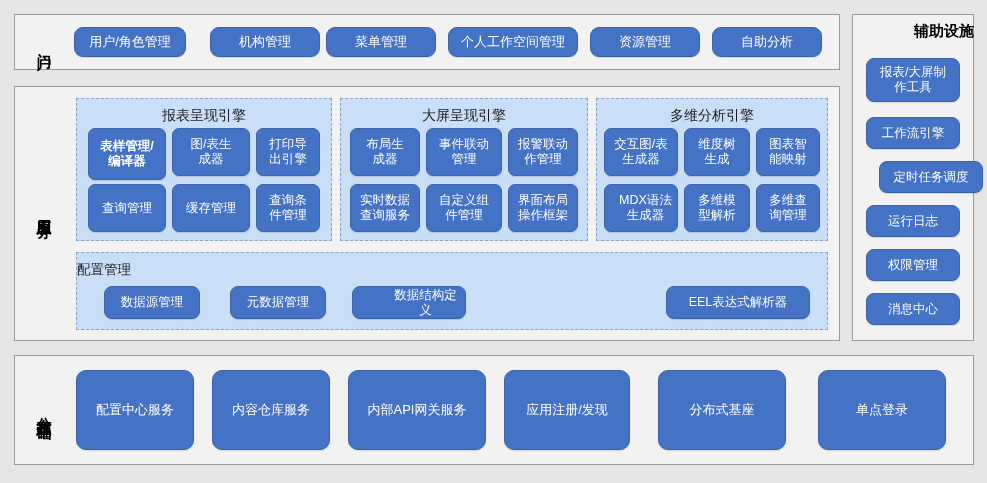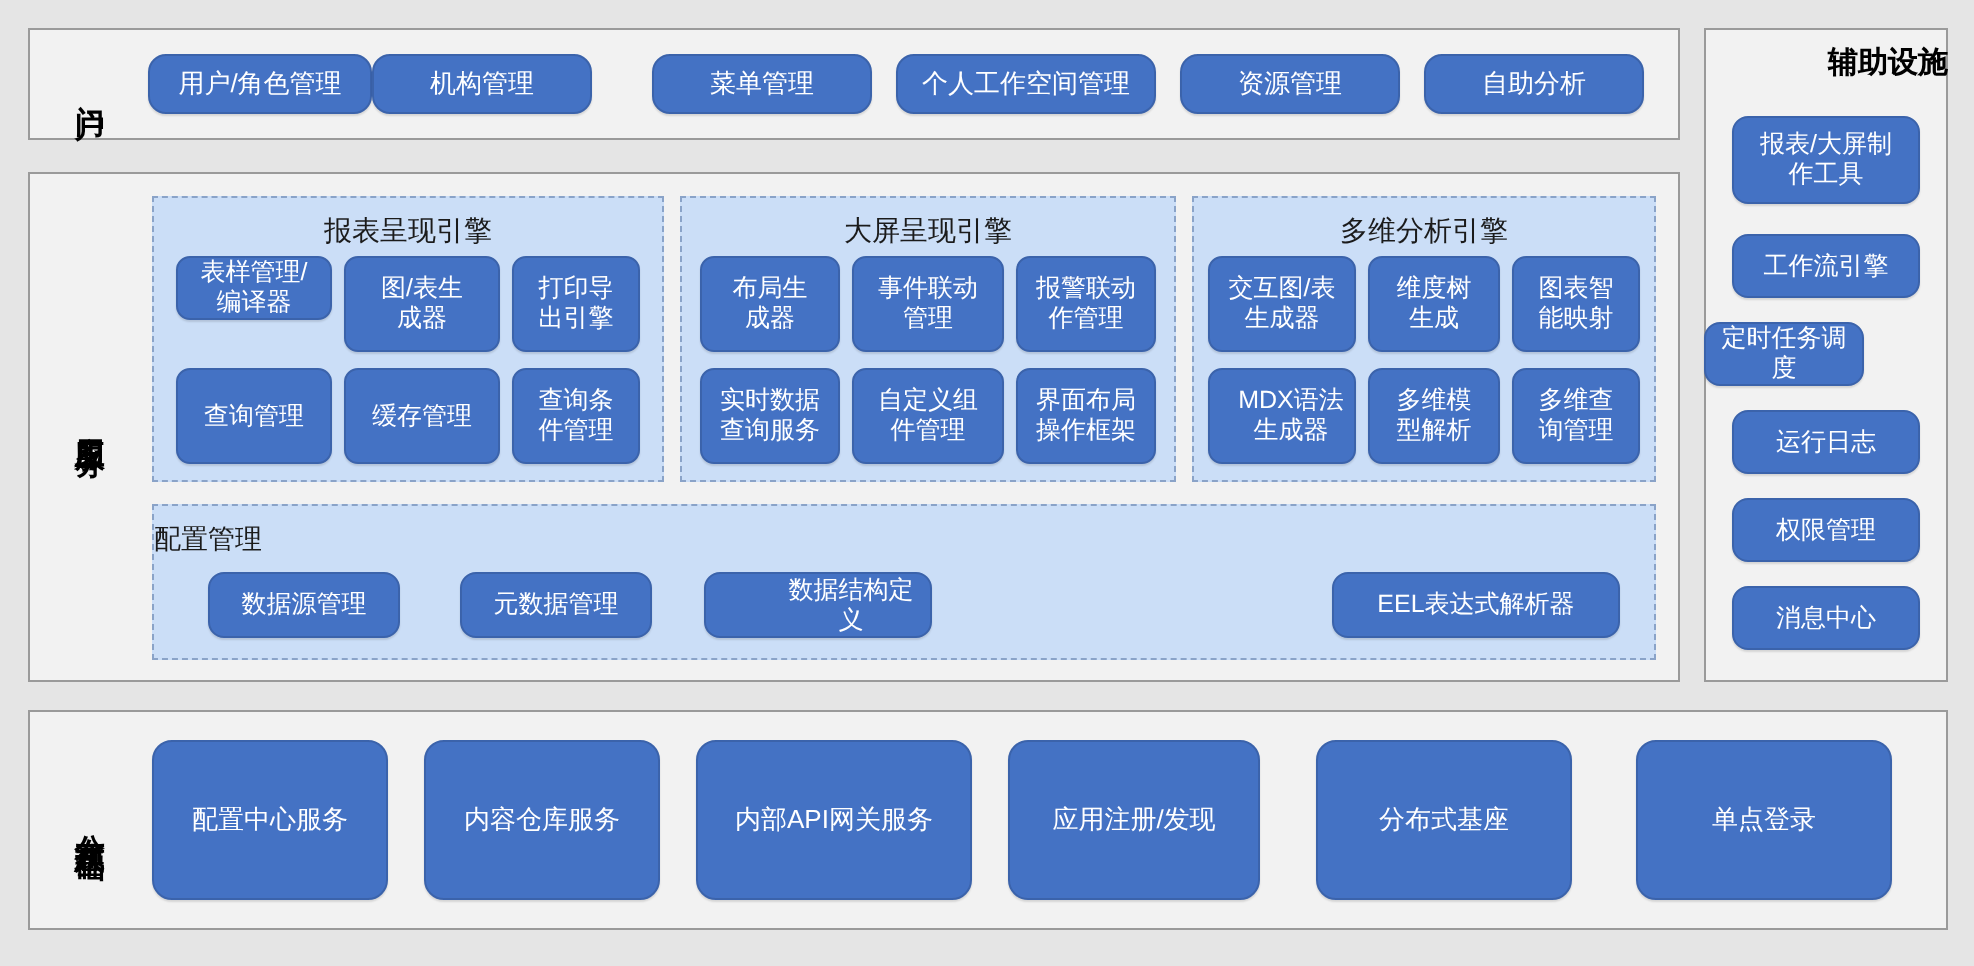--- a/index.html
+++ b/index.html
@@ -97,47 +97,47 @@
 </head>
 <body>
 
 <div id="canvas">
 
   <div class="frame" style="left:14px; top:14px; width:826px; height:56px;">
   </div>
   <div class="vlabel" style="left:22px; top:18px; width:44px; height:48px; font-size:15px;">门户</div>
 
   <div class="btn portal" style="left:74px; top:27px; width:112px; height:30px;">用户/角色管理</div>
-  <div class="btn portal" style="left:186px; top:27px; width:110px; height:30px;text-align:center;">机构管理</div>
+  <div class="btn portal" style="left:210px; top:27px; width:110px; height:30px;text-align:center;">机构管理</div>
   <div class="btn portal" style="left:326px; top:27px; width:110px; height:30px;">菜单管理</div>
   <div class="btn portal" style="left:448px; top:27px; width:130px; height:30px;">个人工作空间管理</div>
   <div class="btn portal" style="left:590px; top:27px; width:110px; height:30px;">资源管理</div>
   <div class="btn portal" style="left:712px; top:27px; width:110px; height:30px;">自助分析</div>
 
   <div class="frame" style="left:852px; top:14px; width:122px; height:327px;">
   </div>
   <div style="position:absolute; left:852px; top:22px; width:122px; text-align:right;
               font-size:15px; font-weight:bold; color:#000;">辅助设施</div>
 
   <div class="btn aux" style="left:866px; top:58px; width:94px; height:44px;">报表/大屏制
 作工具</div>
   <div class="btn aux" style="left:866px; top:117px; width:94px; height:32px;">工作流引擎</div>
-  <div class="btn aux" style="left:852px; top:161px; width:80px; height:32px;">定时任务调度</div>
+  <div class="btn aux" style="left:879px; top:161px; width:104px; height:32px;">定时任务调度</div>
   <div class="btn aux" style="left:866px; top:205px; width:94px; height:32px;">运行日志</div>
   <div class="btn aux" style="left:866px; top:249px; width:94px; height:32px;">权限管理</div>
   <div class="btn aux" style="left:866px; top:293px; width:94px; height:32px;">消息中心</div>
 
   <div class="frame" style="left:14px; top:86px; width:826px; height:255px;">
   </div>
   <div class="vlabel" style="left:22px; top:150px; width:44px; height:120px; font-size:15px;">应用服务</div>
 
   <div class="panel" style="left:76px; top:98px; width:256px; height:143px;">
     <div class="panel-title" style="top:8px;">报表呈现引擎</div>
   </div>
-  <div class="btn cell" style="left:88px; top:128px; width:78px; height:32px;">表样管理/
+  <div class="btn cell" style="left:88px; top:128px; width:78px; height:52px;font-weight:bold;">表样管理/
 编译器</div>
   <div class="btn cell" style="left:172px; top:128px; width:78px; height:48px;">图/表生
 成器</div>
   <div class="btn cell" style="left:256px; top:128px; width:64px; height:48px;">打印导
 出引擎</div>
   <div class="btn cell" style="left:88px; top:184px; width:78px; height:48px;">查询管理</div>
   <div class="btn cell" style="left:172px; top:184px; width:78px; height:48px;">缓存管理</div>
   <div class="btn cell" style="left:256px; top:184px; width:64px; height:48px;">查询条
 件管理</div>
 

